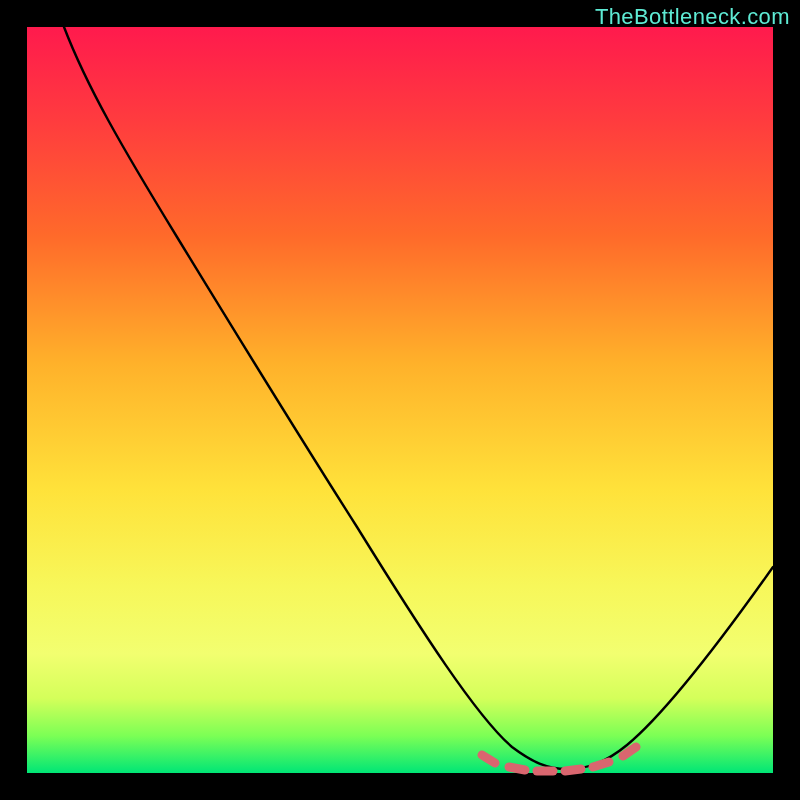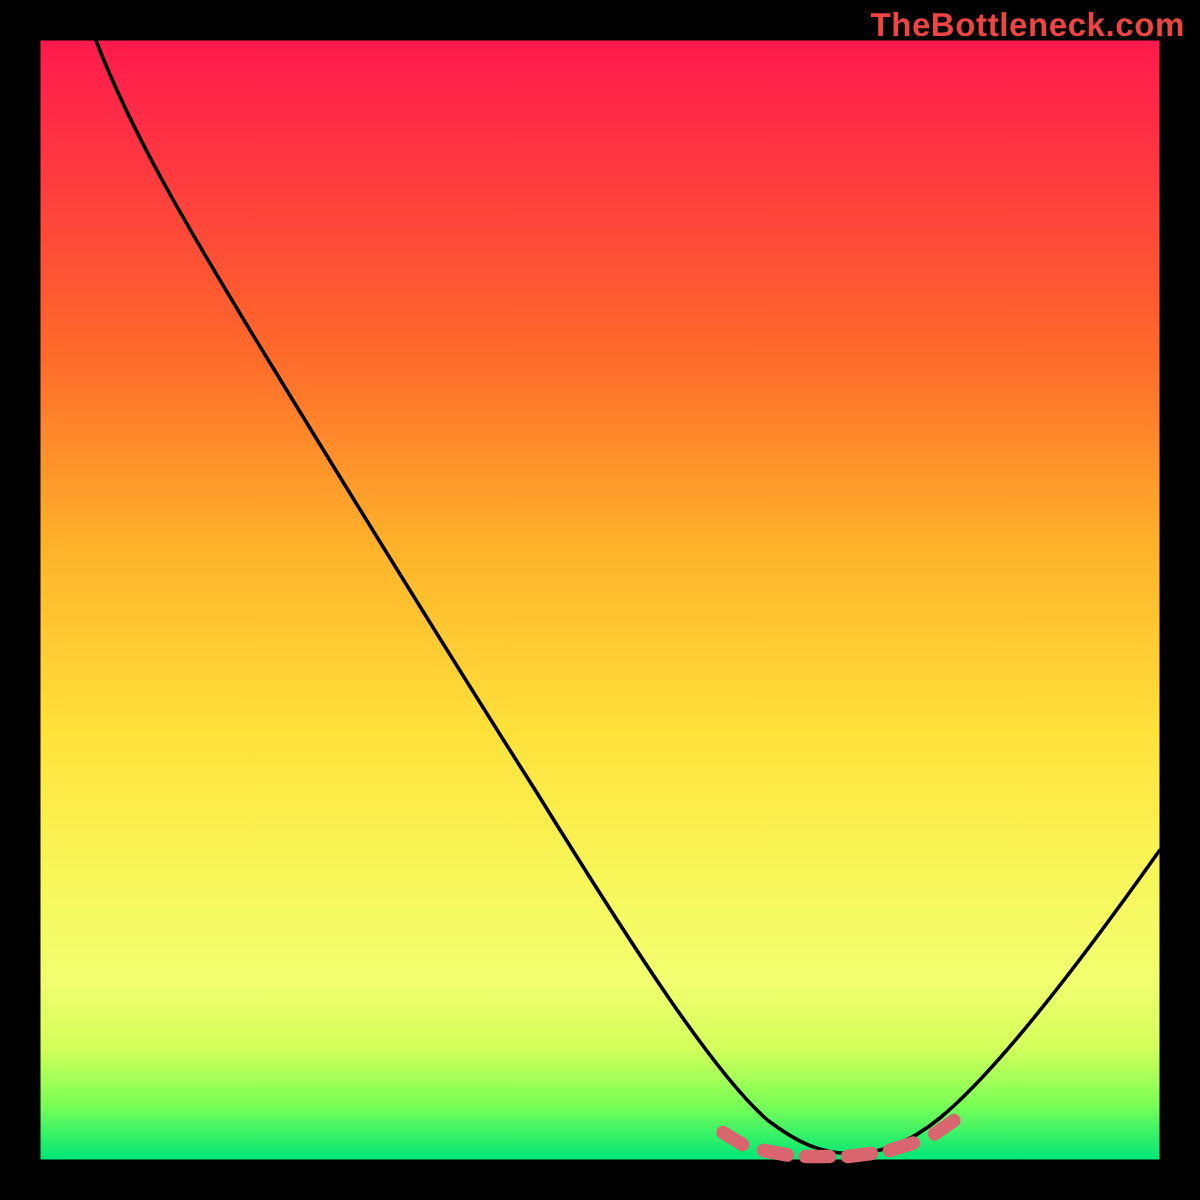--- a/index.html
+++ b/index.html
@@ -36,22 +36,22 @@
       #f2ff70 84%,
       #d4ff5a 90%,
       #7cff55 95%,
       #00e676 100%);
   }
   .watermark {
     position: absolute;
     top: 4px;
     right: 10px;
     font-size: 22px;
-    font-weight: 700;
-    color: #ef4444;
+    font-weight: 400;
+    color: #5eead4;
     letter-spacing: 0.4px;
   }
   svg.curve {
     position: absolute;
     left: 27px;
     top: 27px;
     width: 746px;
     height: 746px;
     overflow: visible;
   }

